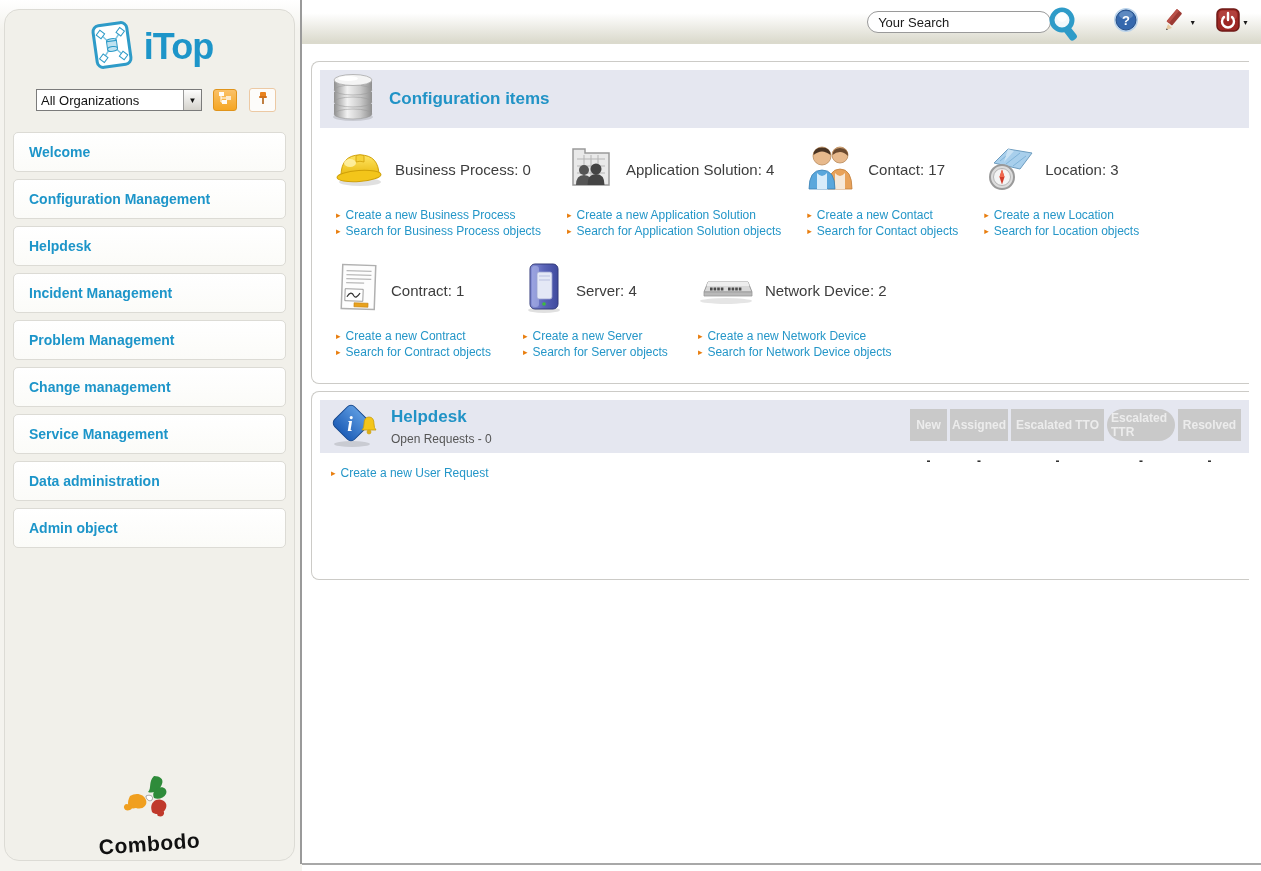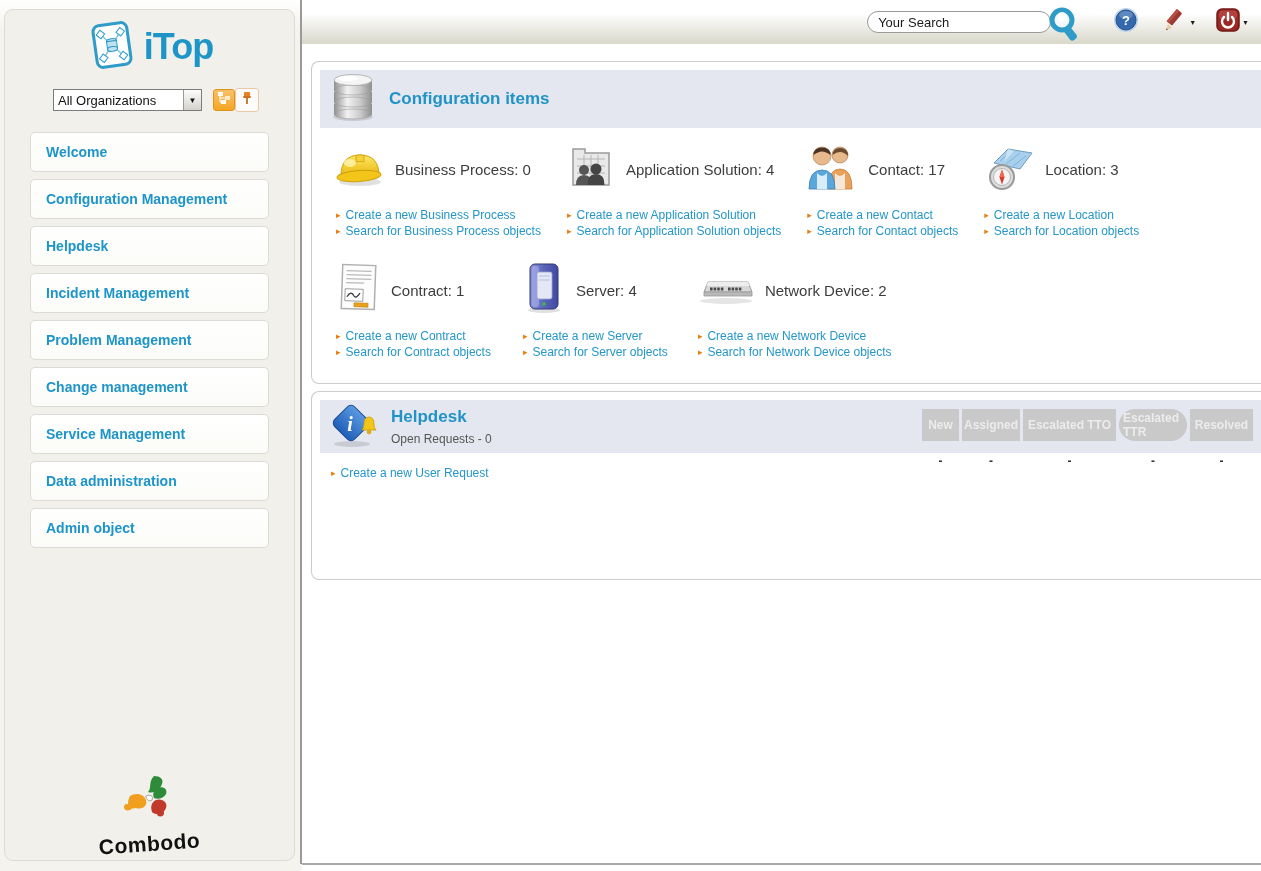--- a/index.html
+++ b/index.html
@@ -14,22 +14,22 @@
   
   .sidebar {
     position:relative; width:302px; flex-shrink:0; height:871px;
     background:linear-gradient(#ffffff, #f4f3ee 30px, #f4f3ee);
   }
   .sidebar-edge {
     position:absolute; right:0; top:0; width:2px; height:864px; background:#9a9a9a;
   }
   .sidebar-box {
     position:absolute; left:4px; top:9px; right:7px; bottom:10px;
-    background:#f1f0ea; border:1px solid #dcdbd5; border-radius:9px;
-    padding:6px 24px;
+    background:#f1f0ea; border:1px solid #dcdbd5; border-radius:15px;
+    padding:6px 7px;
   }
   .logo-row { display:flex; align-items:center; justify-content:center; gap:8px; margin-top:2px; }
   .logo-text { color:#1d95c9; font-size:36px; font-weight:bold; letter-spacing:-1px; }
 
   .org-row { display:flex; align-items:center; margin:12px 6px 0 24px; }
   .select {
     width:166px; height:22px; background:#fff; border:1px solid #7b7b7b;
     display:flex; align-items:stretch; cursor:pointer;
   }
   .select-text { flex:1; font-size:13px; color:#111; padding:3px 0 0 4px; white-space:nowrap; overflow:hidden; }
@@ -74,21 +74,21 @@
     padding:0 10px; font-size:13px; color:#1a1a1a; outline:none;
     font-family:"Liberation Sans", sans-serif; background:#fff;
   }
   .search-btn { position:absolute; right:-30px; top:-4px; cursor:pointer; }
   .iconbtn { display:flex; align-items:center; cursor:pointer; }
   .caret { font-size:7px; color:#1a1a1a; margin-left:2px; }
   .gap-a { margin-right:24px; }
   .gap-b { margin-right:20px; }
   .gap-c { margin-right:12px; }
 
-  .content { padding:17px 0 0 9px; }
+  .content { padding:17px 12px 0 9px; }
   .panel {
     border:1px solid #cccbc7; border-right:none;
     border-radius:8px 0 0 8px; background:#fff; padding:8px 0 0 8px;
   }
   .panel-head {
     background:#e5e7f0; display:flex; align-items:center; padding:0 8px 0 10px;
   }
   .panel-head.config { height:58px; }
   .panel-head.hd { height:53px; }
   .panel-title { color:#2193c6; font-weight:bold; font-size:17px; margin-left:13px; }

